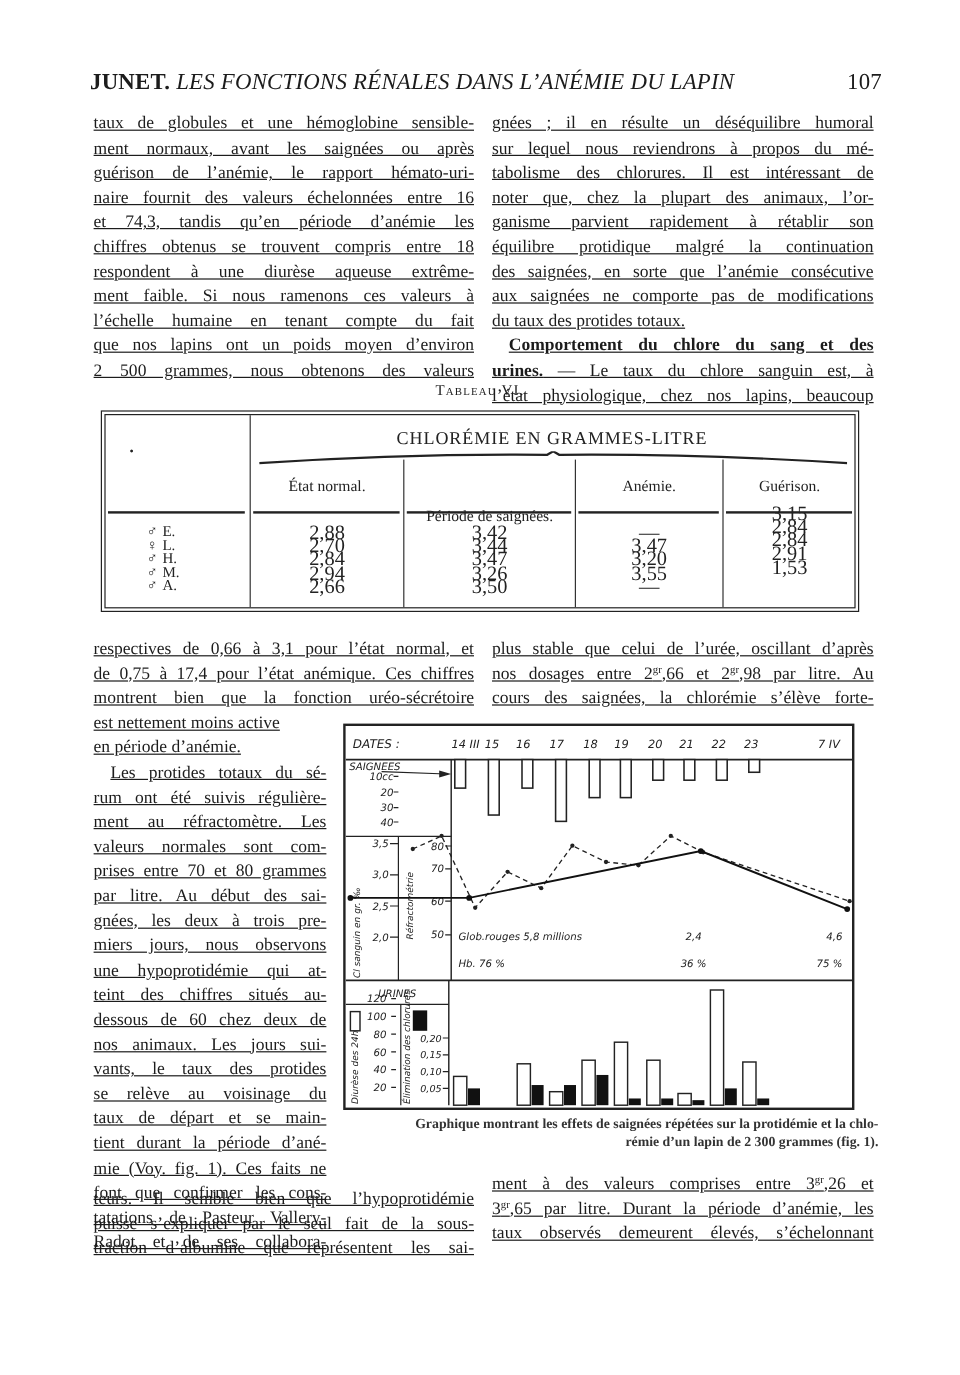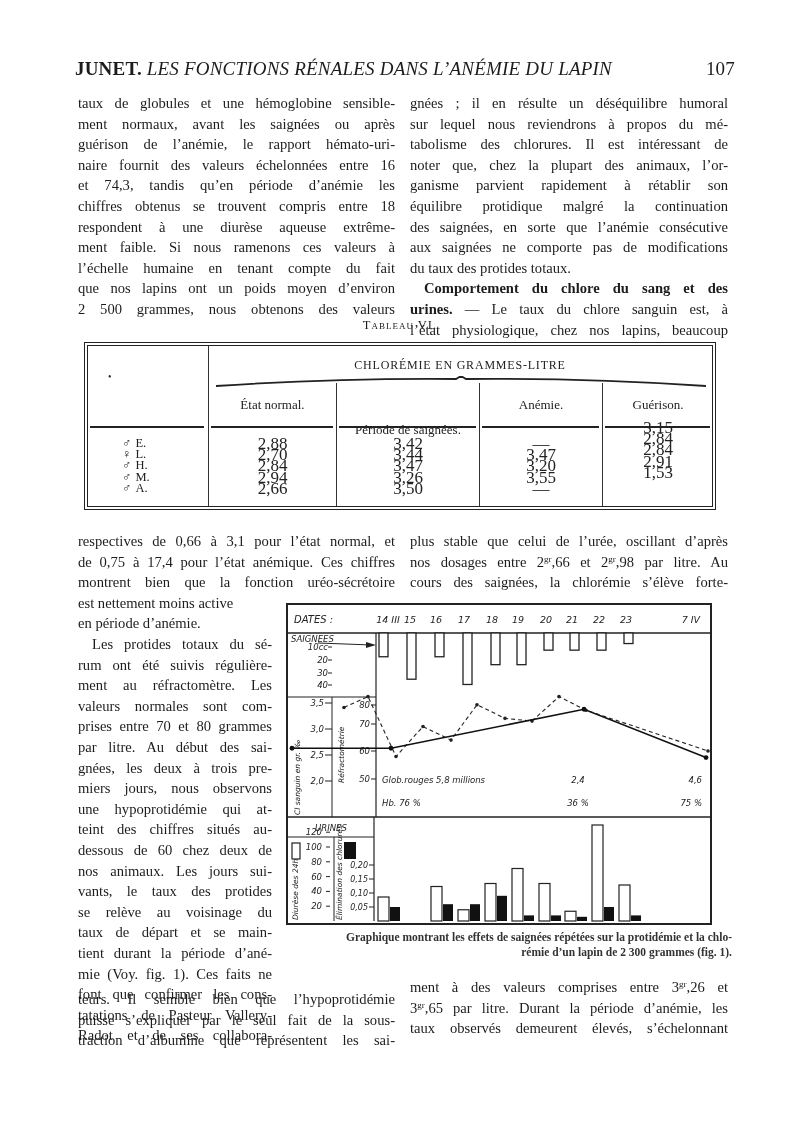--- a/index.html
+++ b/index.html
@@ -4,32 +4,32 @@
 <style>
   html, body { margin: 0; padding: 0; background: #ffffff; }
   body { width: 800px; height: 1146px; position: relative; overflow: hidden;
          font-family: "DejaVu Serif", "Liberation Serif", serif; color: #1c1c1c; }
   .abs { position: absolute; }
   .running-head { left: 75px; top: 58px; width: 660px; height: 28px; font-family: "Liberation Serif", serif; font-size: 19px; letter-spacing: 0.2px; }
   .running-head .author { font-weight: bold; }
   .running-head .title { font-style: italic; margin-top: 24px; }
   .running-head .page { position: absolute; right: 0; top: 0; }
   .col { font-family: "Liberation Serif", serif; font-size: 14.6px; line-height: 20.6px; text-align: justify; }
-  .col .ln { display: block; text-align: justify; text-align-last: justify; height: 20.6px; white-space: nowrap; }
+  .col .ln { display: block; text-align: justify; text-align-last: justify; height: 20.6px; white-space: nowrap; text-decoration: underline; }
   .col .ln.last { text-align-last: left; }
   .col .ln.indent { padding-left: 14px; }
   .bold { font-weight: bold; }
   sup { font-size: 9px; vertical-align: 5px; line-height: 0; }
 
   .table-caption { left: 0; width: 800px; top: 318px; text-align: center; font-family: "Liberation Serif", serif; font-size: 12.5px; letter-spacing: 1px; font-variant: small-caps; }
   .tbl { left: 84px; top: 342px; width: 632px; height: 168px; border: 3px double #222; border-width: 4px; border-style: double; box-sizing: border-box; }
   .tbl .vline { position: absolute; top: 0; bottom: 0; width: 1px; background: #333; }
   .tbl .hline { position: absolute; height: 2px; background: #222; }
   .tbl .txt { position: absolute; font-family: "Liberation Serif", serif; color: #222; }
-  .tbl .hdr { font-size: 12px; letter-spacing: 0.8px; }
+  .tbl .hdr { font-size: 15px; letter-spacing: 0.8px; }
   .tbl .colhdr { font-size: 13px; text-align: center; }
   .tbl .vals { font-size: 17px; line-height: 11.2px; text-align: center; white-space: pre; }
   .tbl .names { font-size: 12.5px; line-height: 11.2px; white-space: pre; }
 
   .fig { left: 286px; top: 603px; width: 426px; height: 322px; border: 2px solid #222; box-sizing: border-box; }
   .fig-caption { left: 282px; top: 930px; width: 450px; text-align: right; font-family: "Liberation Serif", serif; font-size: 11.5px; line-height: 15px; font-weight: bold; color: #333; }
   svg text { font-family: "DejaVu Sans", sans-serif; font-style: italic; fill: #222; }
 </style>
 </head>
 <body>

